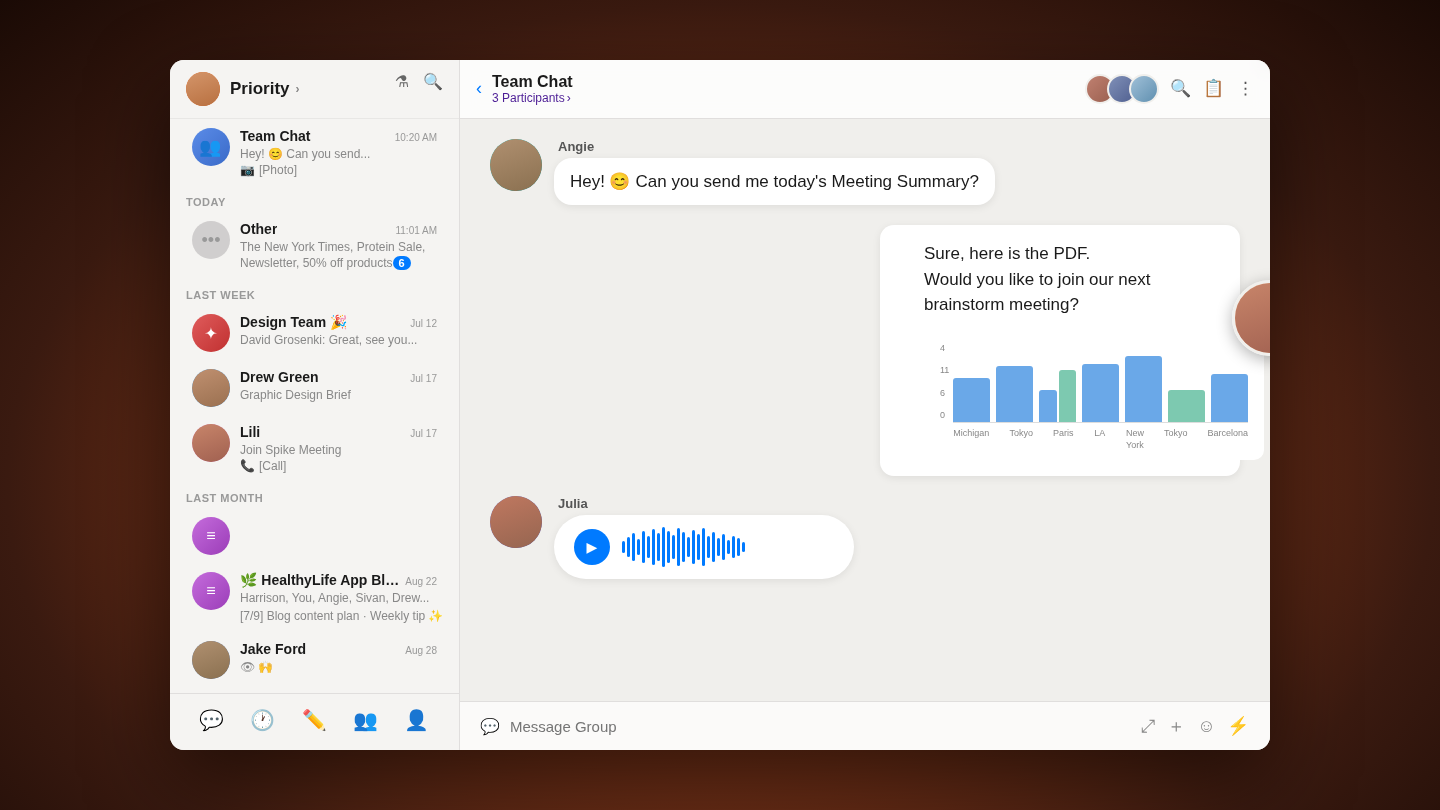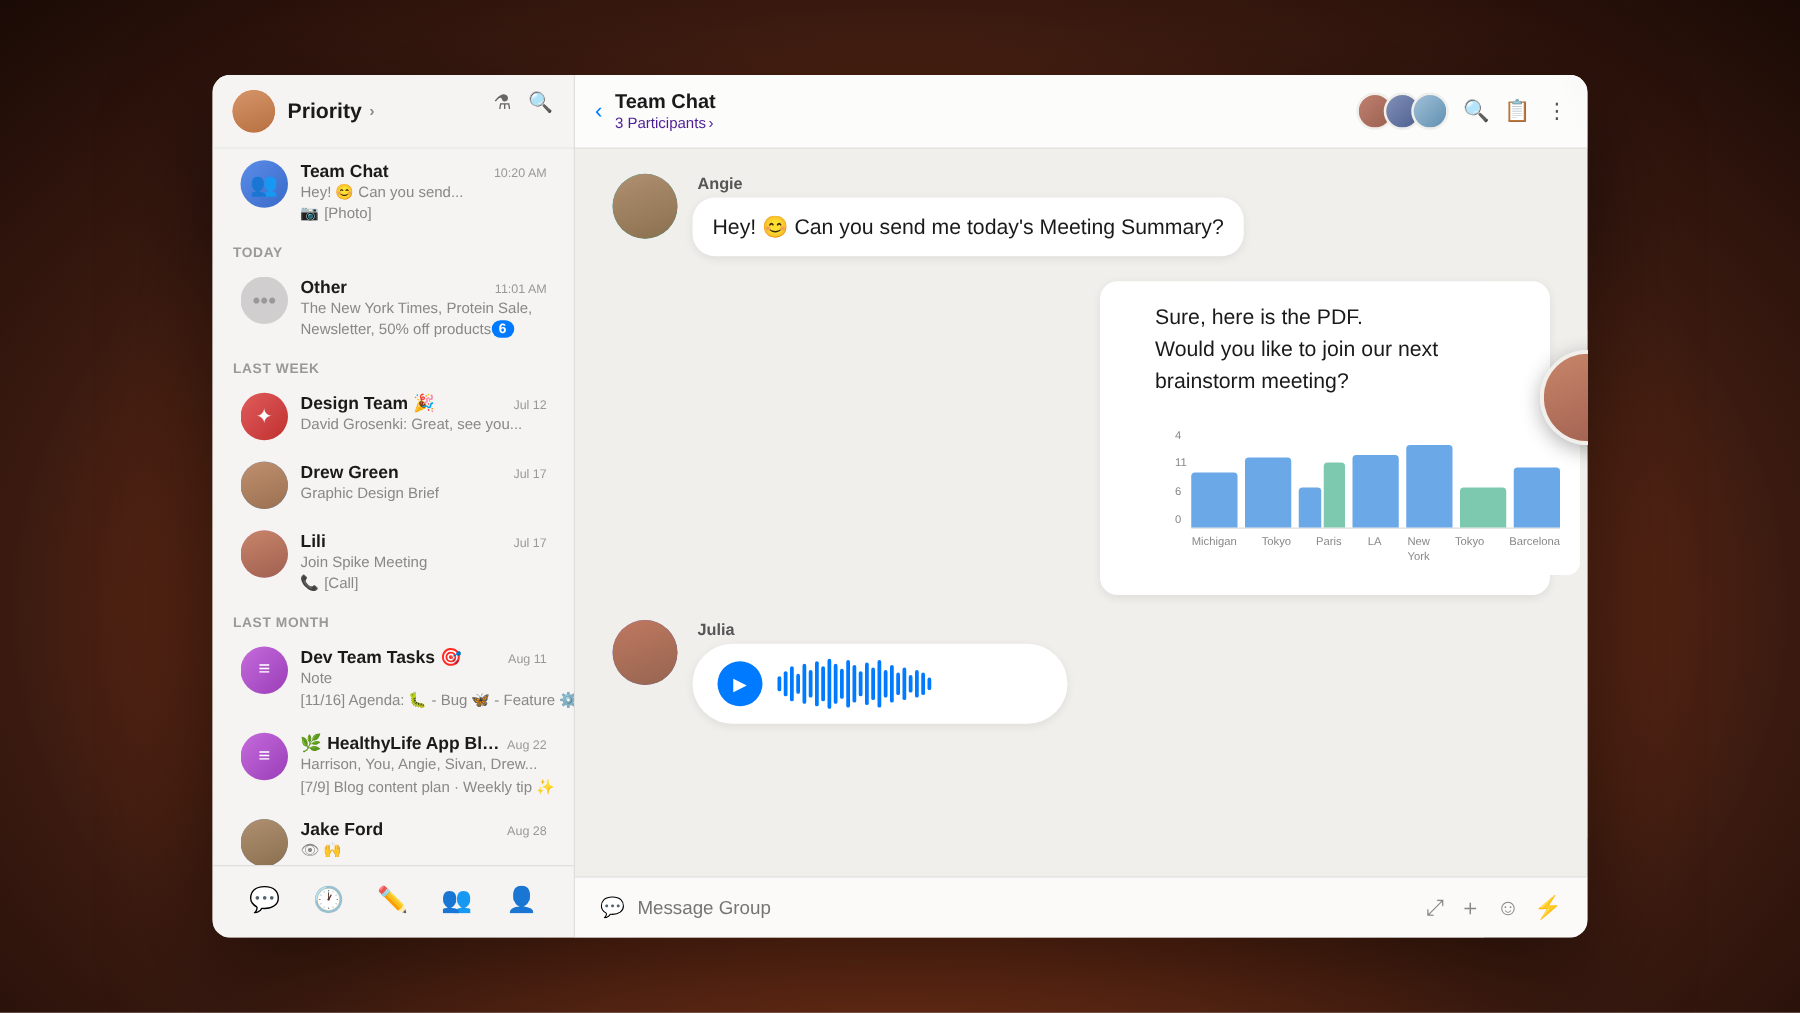--- a/index.html
+++ b/index.html
@@ -644,28 +644,20 @@
               <span class="conv-preview">[Call]</span>
             </div>
           </div>
         </div>
 
         <div class="section-label">LAST MONTH</div>
 
         <div class="conv-item">
           <div class="conv-avatar av-purple">
             <span style="font-size:16px;color:white;">≡</span>
-          </div>
-          <div class="conv-content">
-            <div class="conv-name-row">
-              <span class="conv-name">Dev Team Tasks 🎯</span>
-              <span class="conv-time">Aug 11</span>
-            </div>
-            <span class="conv-preview">Note</span>
-            <span class="conv-preview">[11/16] Agenda: 🐛 - Bug 🦋 - Feature ⚙️</span>
           </div>
         </div>
 
         <div class="conv-item">
           <div class="conv-avatar av-purple">
             <span style="font-size:16px;color:white;">≡</span>
           </div>
           <div class="conv-content">
             <div class="conv-name-row">
               <span class="conv-name">🌿 HealthyLife App Blog 🌿</span>

